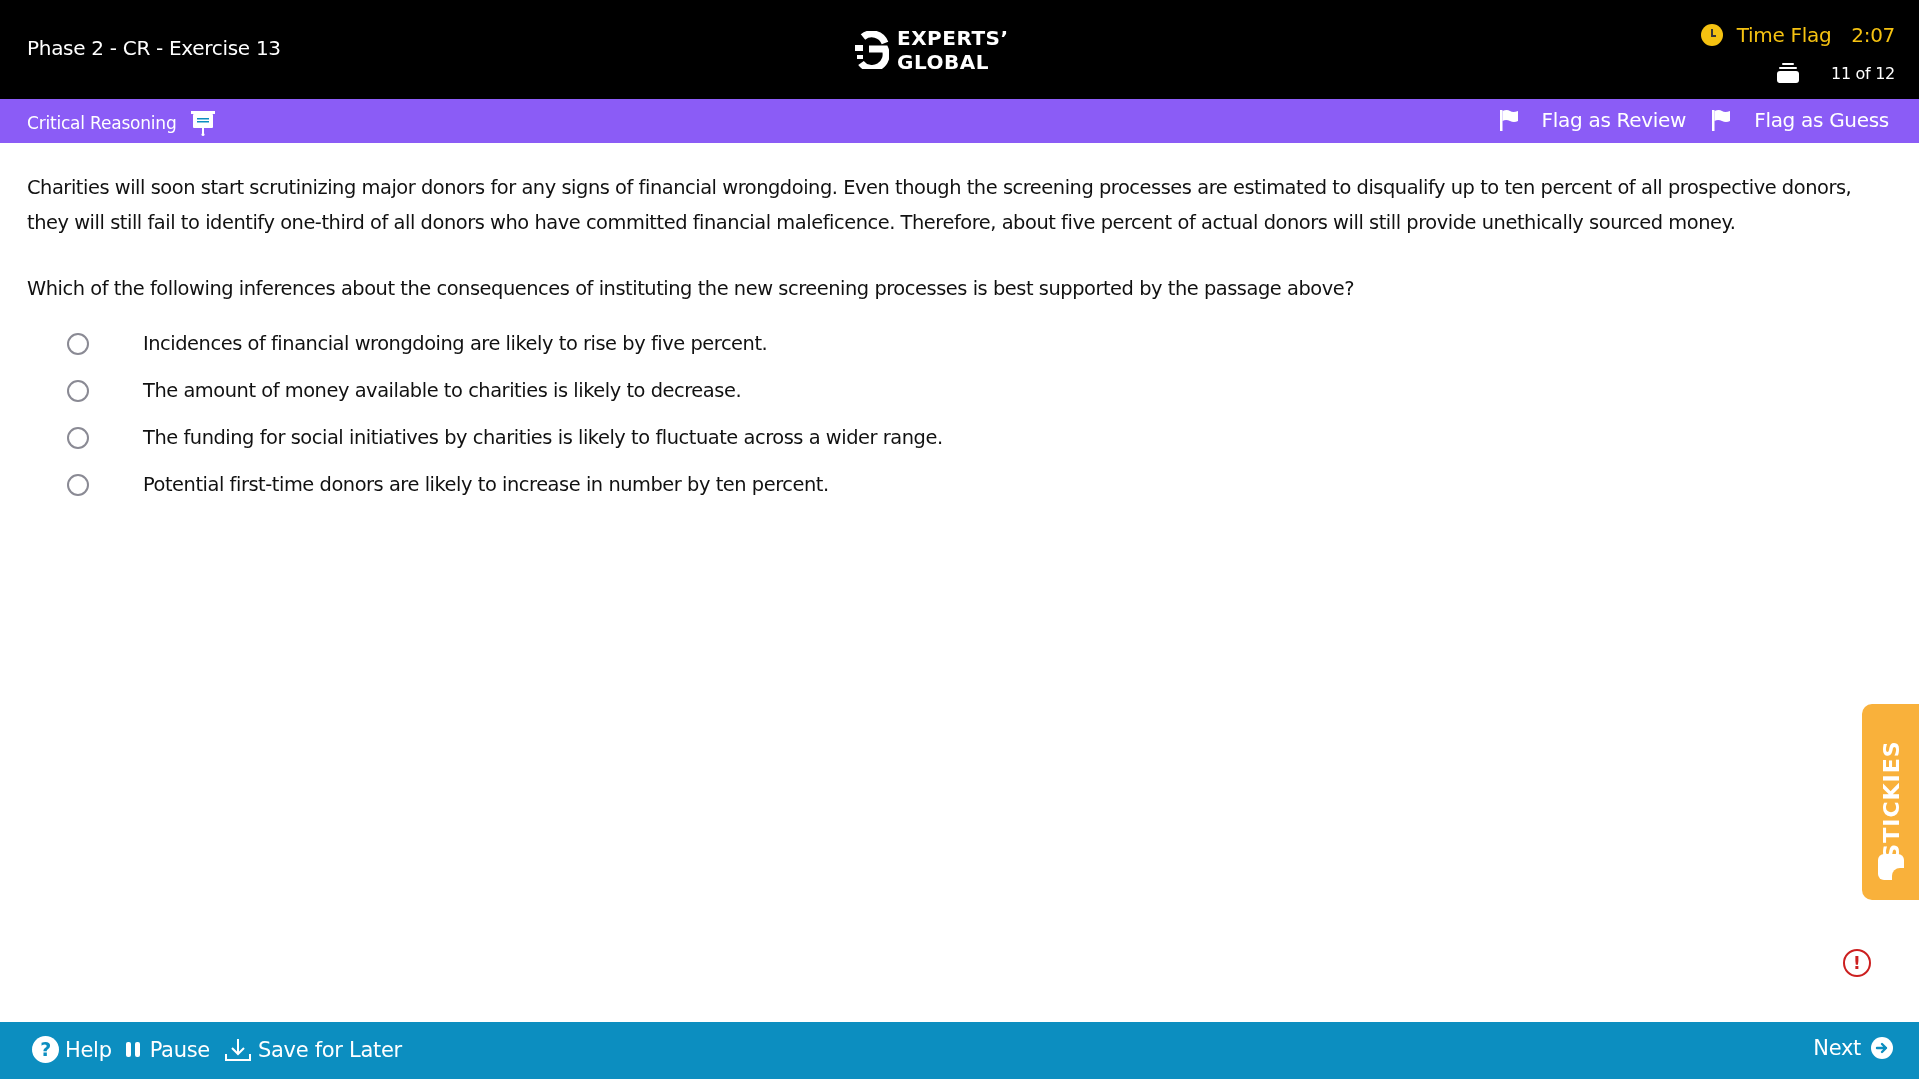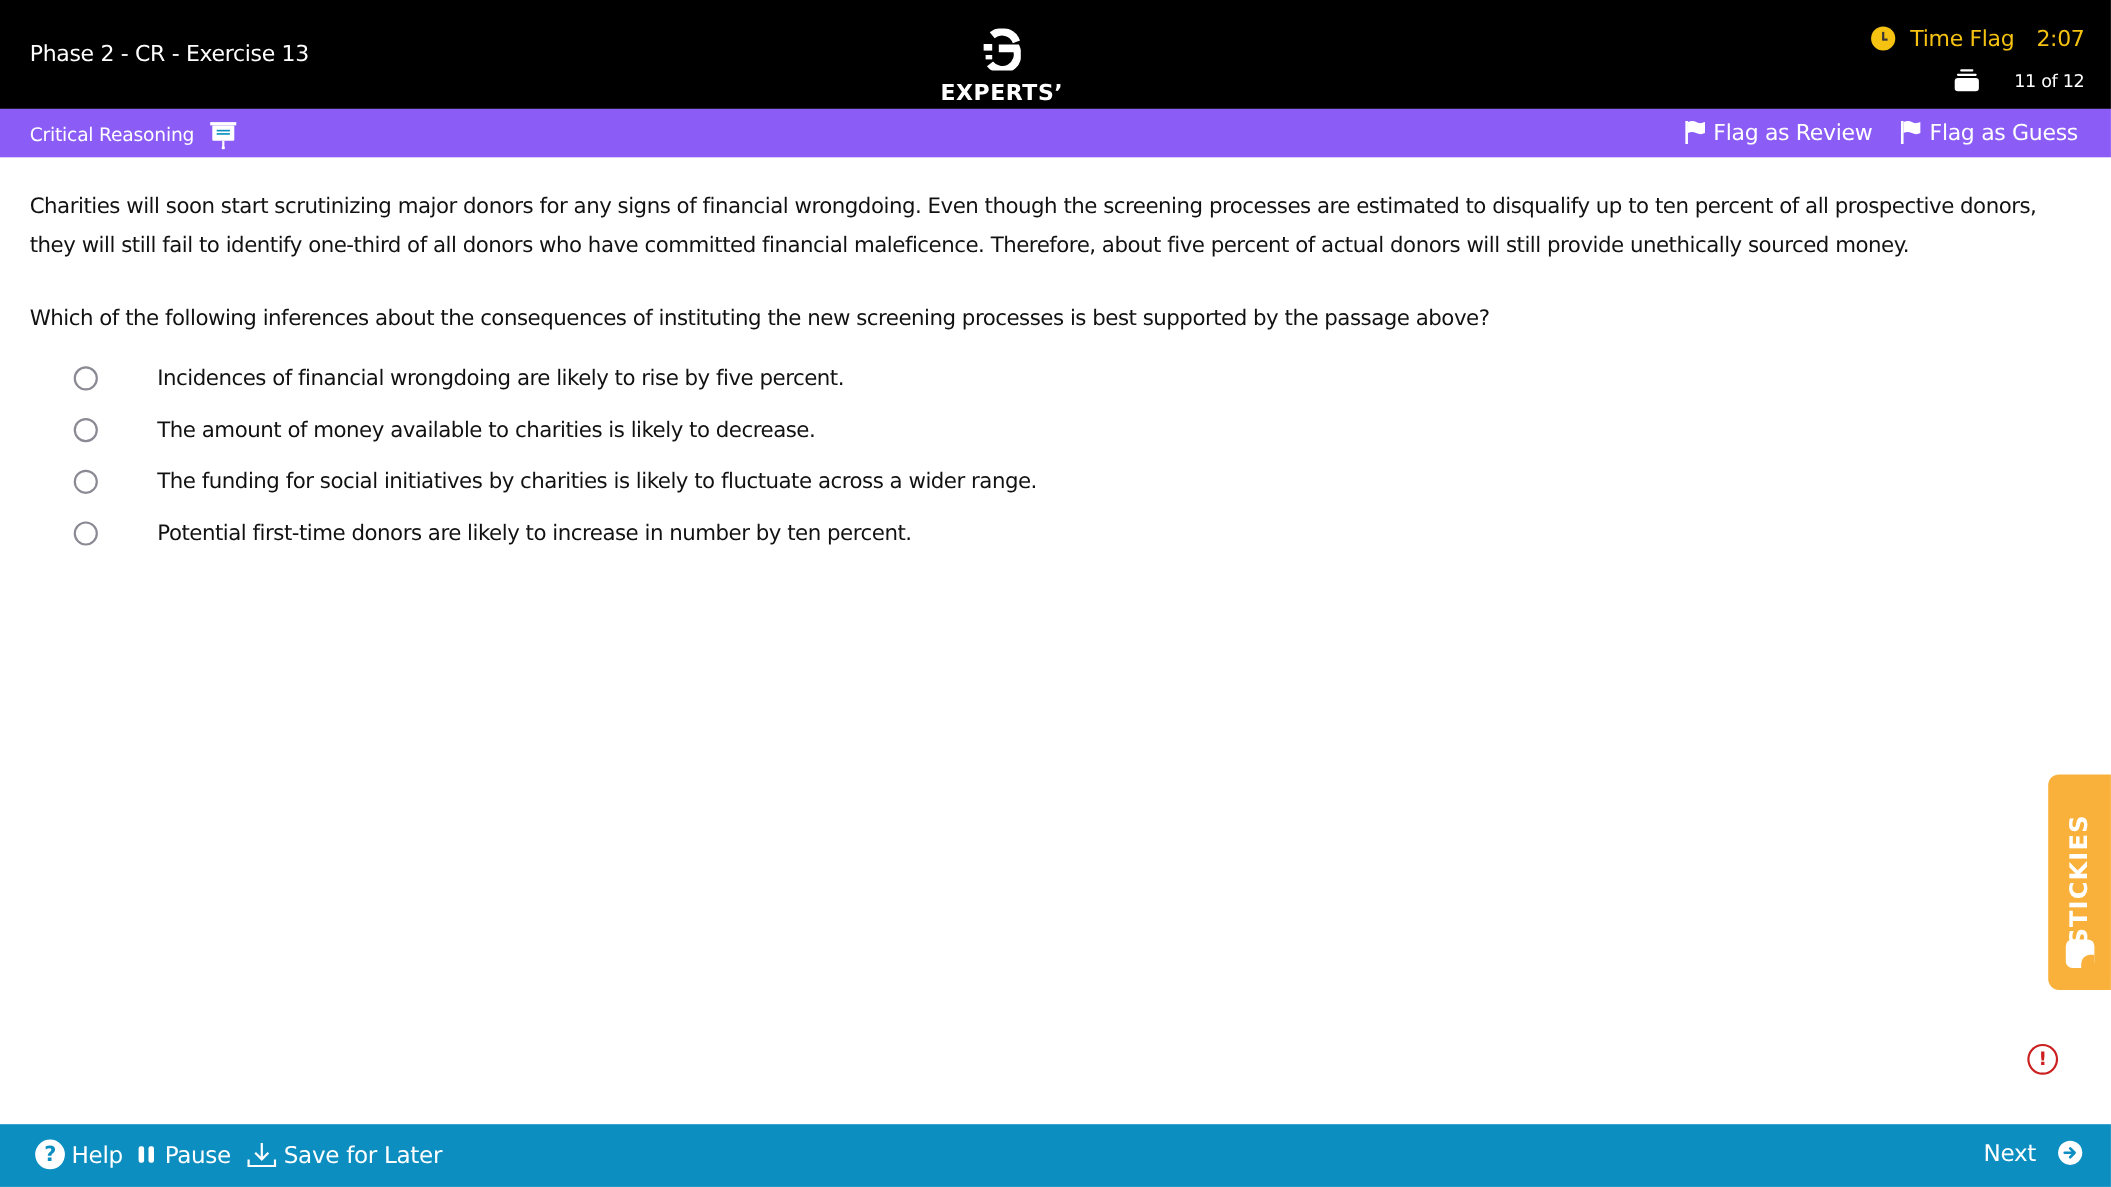--- a/index.html
+++ b/index.html
@@ -1,36 +1,36 @@
 <!DOCTYPE html>
 <html><head>
 <meta charset="utf-8">
 <style>
   * { box-sizing: border-box; margin: 0; padding: 0; }
   html, body { width: 1919px; height: 1079px; overflow: hidden; background: #ffffff; }
   body { font-family: "DejaVu Sans", "Liberation Sans", sans-serif; color: #111; position: relative; }
 
   .topbar { position: absolute; left: 0; top: 0; width: 1919px; height: 99px; background: #000000; color: #fff; text-decoration: underline; }
   .topbar .title { position: absolute; left: 27px; top: 36px; font-size: 20px; letter-spacing: -0.3px; }
-  .logo { position: absolute; left: 855px; top: 26px; display: flex; align-items: center; gap: 8px; flex-direction: column; }
+  .logo { position: absolute; left: 855px; top: 26px; display: flex; align-items: center; gap: 8px; }
   .logo svg { display: block; }
   .logo .lt { font-family: "DejaVu Sans", sans-serif; font-weight: bold; font-size: 20px; line-height: 24px; letter-spacing: 0.5px; color: #fff; }
   .timer { position: absolute; right: 24px; top: 23px; display: flex; align-items: center; gap: 14px; color: #f5c211; font-size: 20px; letter-spacing: -0.3px; }
   .timer .clock { width: 22px; height: 22px; border-radius: 50%; background: #f5c211; position: relative; }
   .timer .clock::before { content: ""; position: absolute; left: 10px; top: 5px; width: 2px; height: 7px; background: #3b3737; }
   .timer .clock::after { content: ""; position: absolute; left: 10px; top: 11px; width: 5px; height: 2px; background: #3b3737; }
   .timer .tval { margin-left: 6px; }
   .counter { position: absolute; right: 24px; top: 63px; display: flex; align-items: flex-end; gap: 32px; font-size: 16px; color: #fff; letter-spacing: -0.3px; }
   .counter .stack { width: 22px; height: 20px; position: relative; }
   .counter .stack i { position: absolute; left: 0; right: 0; background: #fff; border-radius: 2px; }
 
   .subbar { position: absolute; left: 0; top: 99px; width: 1919px; height: 44px; background: #8b5cf6; color: #fff; }
   .subbar .section { position: absolute; left: 27px; top: 11px; font-size: 17px; display: flex; align-items: center; gap: 14px; letter-spacing: -0.2px; }
   .flags { position: absolute; right: 30px; top: 9px; display: flex; gap: 26px; font-size: 20px; letter-spacing: -0.3px; }
-  .flag-btn { display: flex; align-items: center; gap: 8px; cursor: pointer; }
+  .flag-btn { display: flex; align-items: center; gap: 24px; cursor: pointer; }
 
   .content { position: absolute; left: 27px; top: 170px; width: 1840px; }
   .passage { font-size: 19.4px; line-height: 35px; letter-spacing: -0.45px; }
   .question { margin-top: 34px; font-size: 19.4px; line-height: 30px; letter-spacing: -0.45px; }
   .options { margin-top: 16px; margin-left: 40px; }
   .option { display: flex; align-items: center; height: 47px; cursor: pointer; font-size: 19.4px; letter-spacing: -0.45px; gap: 36px; }
   .radio { width: 22px; height: 22px; border: 2px solid #8a8a94; border-radius: 50%; margin-right: 18px; flex-shrink: 0; background: #fff; }
 
   .stickies { position: absolute; left: 1862px; top: 704px; width: 57px; height: 196px; background: #f9b13b; border-radius: 10px 0 0 10px; cursor: pointer; }
   .stickies .st-label { position: absolute; left: 50%; top: 96px; transform: translate(-50%, -50%) rotate(-90deg); color: #fff; font-weight: bold; font-size: 22px; letter-spacing: 1px; white-space: nowrap; }
@@ -38,21 +38,21 @@
   .stickies .st-icon::after { content: ""; position: absolute; right: 0; bottom: 0; width: 12px; height: 12px; background: #f9b13b; border-top-left-radius: 8px; }
 
   .alert { position: absolute; left: 1843px; top: 949px; width: 28px; height: 28px; border: 2px solid #cc1f1f; border-radius: 50%; color: #cc1f1f; font-weight: bold; font-size: 17px; text-align: center; line-height: 24px; cursor: pointer; }
 
   .footer { position: absolute; left: 0; top: 1022px; width: 1919px; height: 57px; background: #0c8ec0; color: #fff; }
   .fleft { position: absolute; left: 32px; top: 14px; display: flex; align-items: center; font-size: 21px; letter-spacing: -0.3px; }
   .fbtn { display: flex; align-items: center; gap: 6px; cursor: pointer; margin-right: 14px; }
   .help-ic { width: 27px; height: 27px; border-radius: 50%; background: #fff; color: #0c8ec0; font-weight: bold; font-size: 19px; text-align: center; line-height: 27px; }
   .pause-ic { display: flex; gap: 4px; margin-right: 4px; }
   .pause-ic i { width: 5px; height: 15px; background: #fff; border-radius: 2px; }
-  .fright { position: absolute; right: 26px; top: 14px; display: flex; align-items: center; gap: 20px; font-size: 21px; cursor: pointer; letter-spacing: -0.3px; justify-content: space-between; }
+  .fright { position: absolute; right: 26px; top: 14px; display: flex; align-items: center; gap: 10px; font-size: 21px; cursor: pointer; letter-spacing: -0.3px; justify-content: space-between; }
   .next-ic { width: 22px; height: 22px; border-radius: 50%; background: #fff; position: relative; }
 </style>
 </head>
 <body>
 
 <div class="topbar">
   <div class="title">Phase 2 - CR - Exercise 13</div>
 
   <div class="logo">
     <svg width="34" height="38" viewBox="0 0 34 38">

